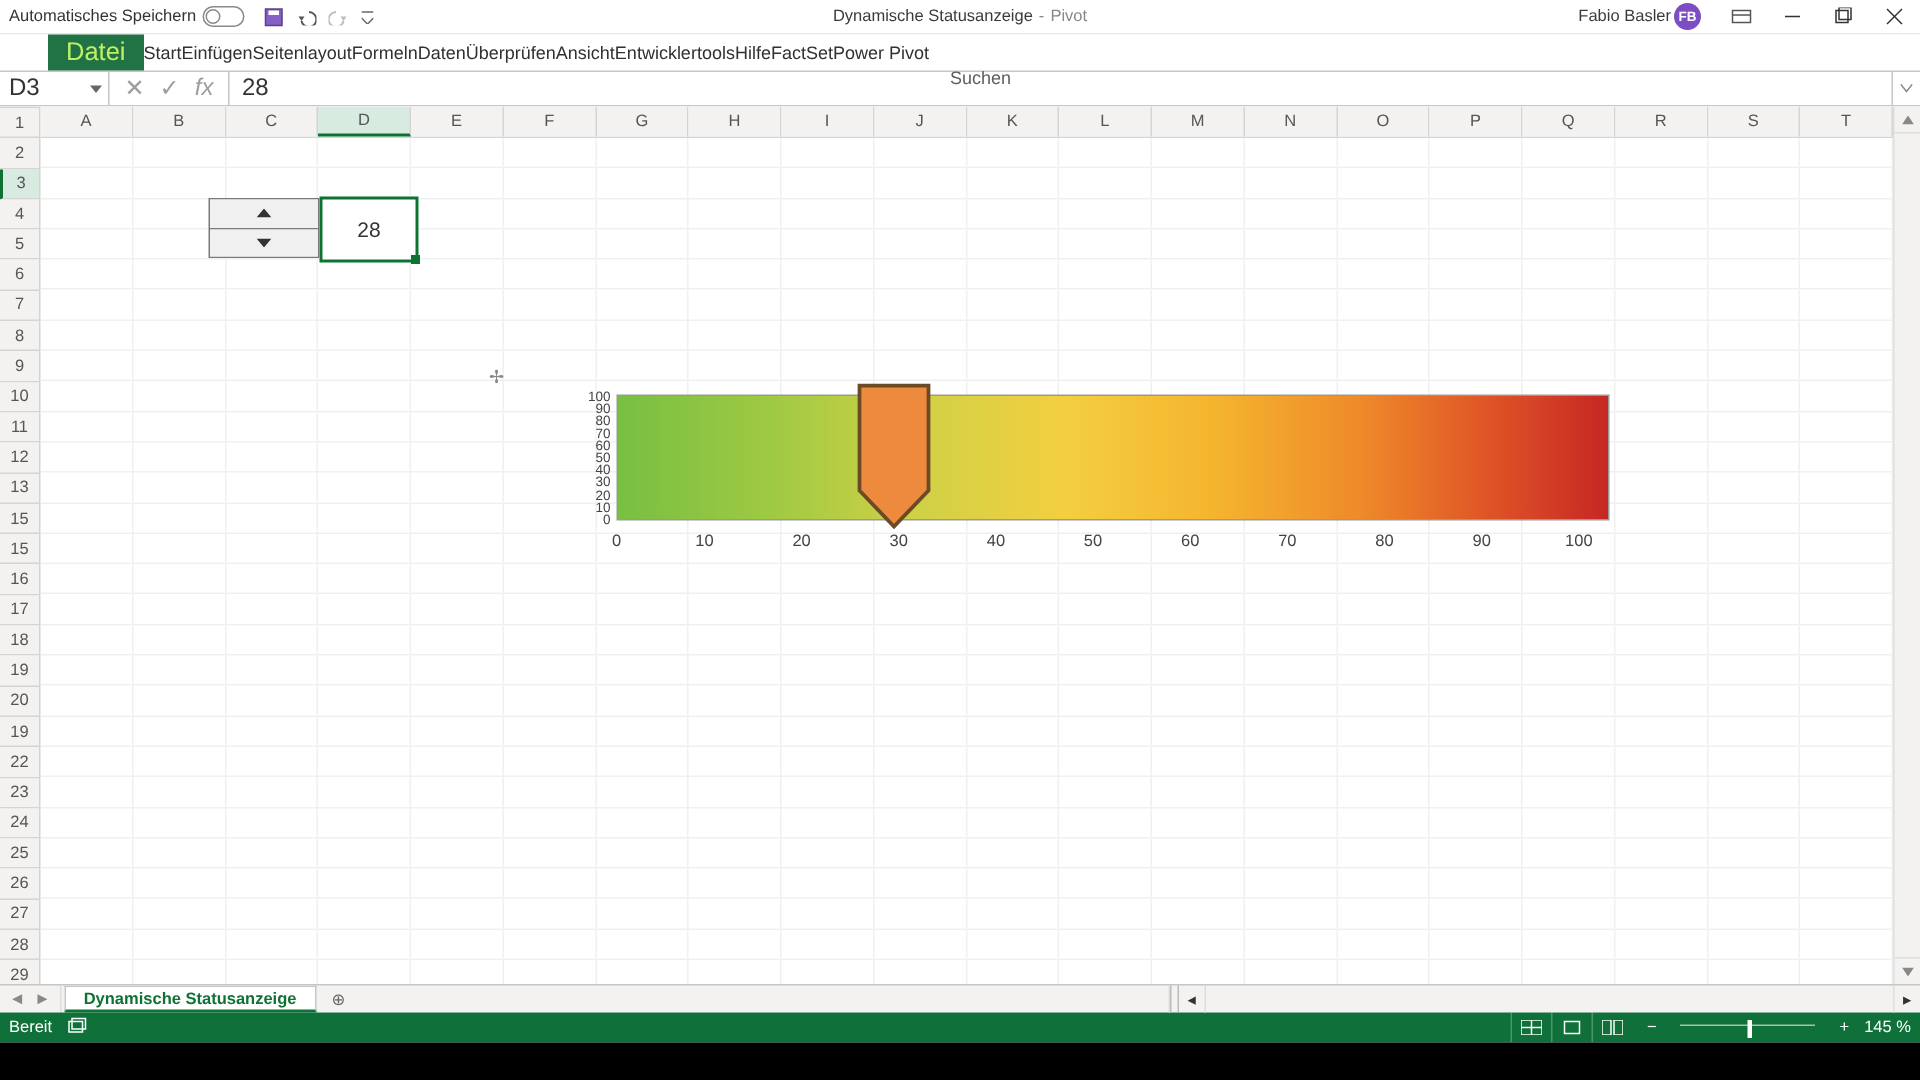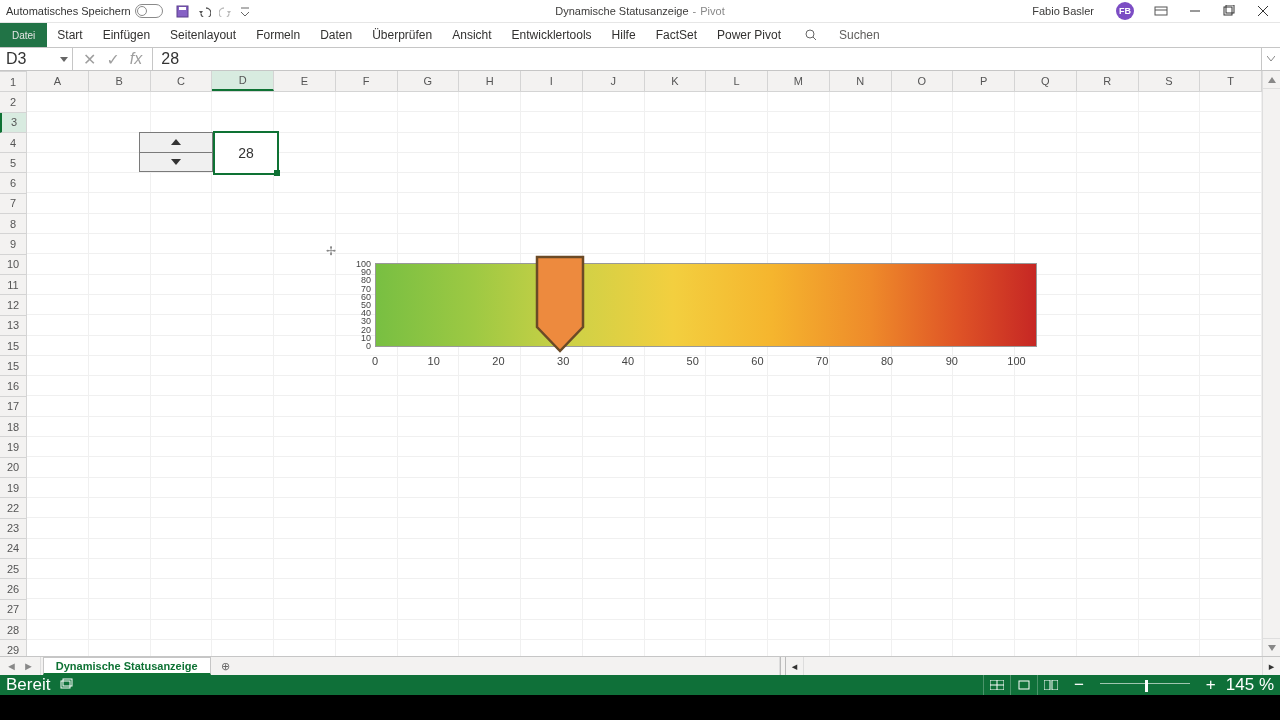--- a/index.html
+++ b/index.html
@@ -25,27 +25,27 @@
   .toggle::after{content:"";position:absolute;left:1px;top:1px;width:8px;height:8px;border:1px solid #8a8a8a;border-radius:50%;background:#fff;}
   .qat svg{display:block;}
   .qat{display:flex;align-items:center;gap:8px;padding-left:6px;}
   .titlecenter{position:absolute;left:50%;transform:translateX(-50%);display:flex;align-items:center;gap:4px;}
   .titlecenter .fname{color:#3b3a39;}
   .titlecenter .app{color:#888;}
   .titleright{position:absolute;right:0;display:flex;align-items:center;gap:0;height:100%;}
   .userbadge{width:18px;height:18px;border-radius:50%;background:#7c4dc4;color:#fff;display:flex;align-items:center;justify-content:center;font-size:9px;font-weight:600;}
   .winbtn{width:34px;height:100%;display:flex;align-items:center;justify-content:center;}
   .winbtn svg{display:block;}
-  .user{display:flex;align-items:center;gap:22px;padding-right:10px;font-size:11px;color:#3b3a39;}
+  .user{display:flex;align-items:center;gap:2px;padding-right:10px;font-size:11px;color:#3b3a39;}
 
   
   .ribbontabs{height:24px;background:#fff;display:flex;align-items:stretch;font-size:12px;position:relative;border-bottom:1px solid var(--border);}
-  .tab{padding:0 10px;display:flex;align-items:center;cursor:default;color:#323130;}
-  .tab.file{background:var(--accent);color:#e5e5e5;padding:0 12px;font-size:10px;}
-  .ribbonsearch{display:flex;align-items:center;gap:22px;margin-left:14px;color:#605e5c;}
+  .tab{padding:0 0;display:flex;align-items:center;cursor:default;color:#323130;}
+  .tab.file{background:var(--accent);color:#bef264;padding:0 12px;font-size:17px;margin-left:32px;}
+  .ribbonsearch{display:flex;align-items:center;gap:22px;margin-left:14px;color:#605e5c;flex-direction:column;}
   .ribbonright{position:absolute;right:6px;top:0;height:100%;display:flex;align-items:center;gap:10px;color:#323130;}
   .ribbonright .btn{display:flex;align-items:center;gap:4px;border:1px solid #d4d4d4;border-radius:3px;padding:1px 8px;}
   .ribbonright .btn .sq{width:10px;height:8px;border:1px solid #5b5b5b;}
 
   
   .fbar{height:22px;display:flex;align-items:center;border-bottom:1px solid var(--border);font-size:16px;}
   .namebox{width:60px;height:22px;border-right:1px solid var(--border);display:flex;align-items:center;padding:0 6px;position:relative;}
   .namebox::after{content:"";position:absolute;right:4px;top:9px;border-left:4px solid transparent;border-right:4px solid transparent;border-top:5px solid #666;}
   .fx{display:flex;align-items:center;height:100%;gap:10px;padding:0 10px;border-right:1px solid var(--border);}
   .fx span{color:#9e9e9e;}
@@ -70,21 +70,21 @@
   
   .selcell{position:absolute;border:2px solid var(--sel);background:#fff;display:flex;align-items:center;justify-content:center;font-size:14px;pointer-events:none;}
   .selhandle{position:absolute;right:-3px;bottom:-3px;width:6px;height:6px;background:var(--sel);}
 
   
   .spinner{position:absolute;display:flex;flex-direction:column;border:1px solid #7a7a7a;}
   .spinner div{flex:1;display:flex;align-items:center;justify-content:center;background:#f0f0f0;border-bottom:1px solid #7a7a7a;}
   .spinner div:last-child{border-bottom:none;}
 
   
-  .chart{position:absolute;left:320px;top:168px;width:730px;height:120px;}
+  .chart{position:absolute;left:356px;top:168px;width:730px;height:120px;}
   .chart .yticks{position:absolute;left:0;top:0px;height:90px;width:24px;display:flex;flex-direction:column;justify-content:space-between;align-items:flex-end;font-size:9px;line-height:8px;color:#444;}
   .chart .bar{position:absolute;left:28px;top:3px;width:660px;height:82px;border:1px solid #999;
     background:linear-gradient(to right,#78bf42 0%,#9ec943 15%,#cfd146 30%,#f3cf3f 45%,#f5b52e 60%,#ee8a2a 75%,#df5426 88%,#c62724 100%);}
   .chart .marker{position:absolute;top:-5px;width:50px;}
   .chart .marker svg{display:block;}
   .chart .xticks{position:absolute;left:28px;top:95px;width:660px;display:flex;justify-content:space-between;font-size:11px;color:#444;}
   .chart .xticks span{transform:translateX(-50%);position:relative;}
 
   .cursor{position:absolute;font-size:12px;color:#888;}
 
@@ -99,21 +99,21 @@
   .sheettab{padding:1px 12px;border:1px solid var(--border);border-bottom:none;background:#fff;margin-left:2px;display:flex;align-items:center;color:var(--sel);font-weight:600;}
   .sheettab.active{border-bottom:2px solid var(--sel);}
   .addsheet{width:22px;display:flex;align-items:center;justify-content:center;color:#666;margin-left:4px;}
   .hscroll{margin-left:auto;width:500px;border-left:1px solid #ddd;position:relative;display:flex;align-items:center;}
   .hscroll .btn{width:17px;height:100%;display:flex;align-items:center;justify-content:center;border-left:1px solid #ddd;}
   .hscroll .btn.first{border-left:none;border-right:1px solid #ddd;}
   .hscroll .track{flex:1;height:100%;}
   .hscroll .sep{width:4px;height:100%;border-left:1px solid #bbb;border-right:1px solid #bbb;}
 
   
-  .statusbar{height:20px;background:var(--status);color:#fff;display:flex;align-items:center;font-size:17px;padding:0 6px;gap:10px;}
+  .statusbar{height:20px;background:var(--status);color:#fff;display:flex;align-items:center;font-size:11px;padding:0 6px;gap:10px;}
   .statusbar .sp{flex:1;}
   .viewbtns{display:flex;gap:0;}
   .viewbtn{width:26px;height:20px;display:flex;align-items:center;justify-content:center;border-left:1px solid rgba(255,255,255,.25);}
   .zoomslider{width:90px;height:4px;border-top:1px solid rgba(255,255,255,.6);position:relative;margin:0 6px;}
   .zoomslider .thumb{position:absolute;top:-4px;left:50%;width:3px;height:12px;background:#fff;}
   .blackbar{height:25px;background:#000;}
 </style>
 </head>
 <body>
 

